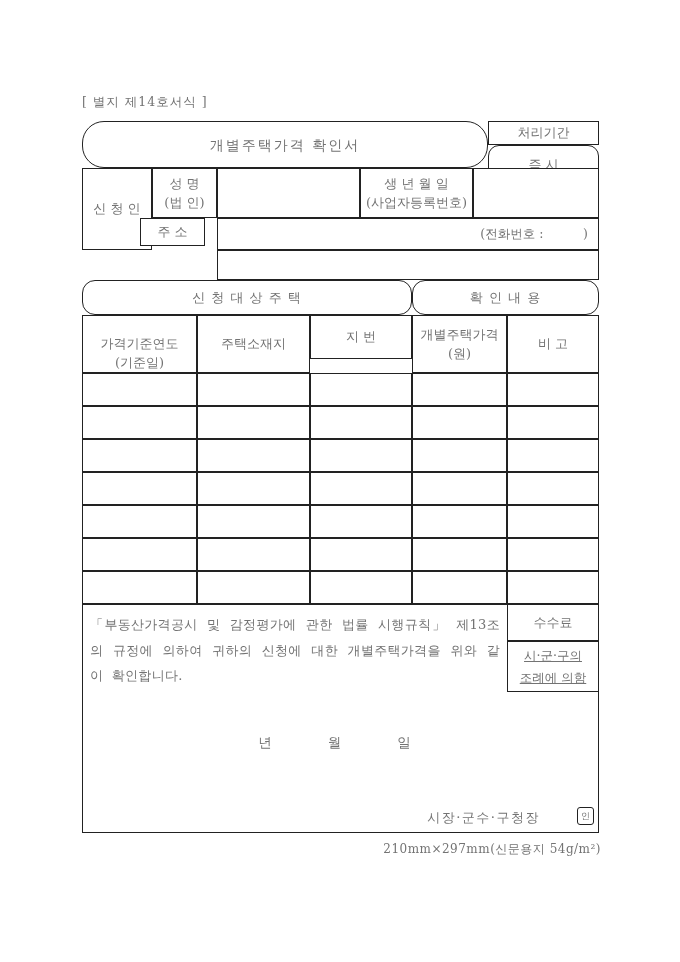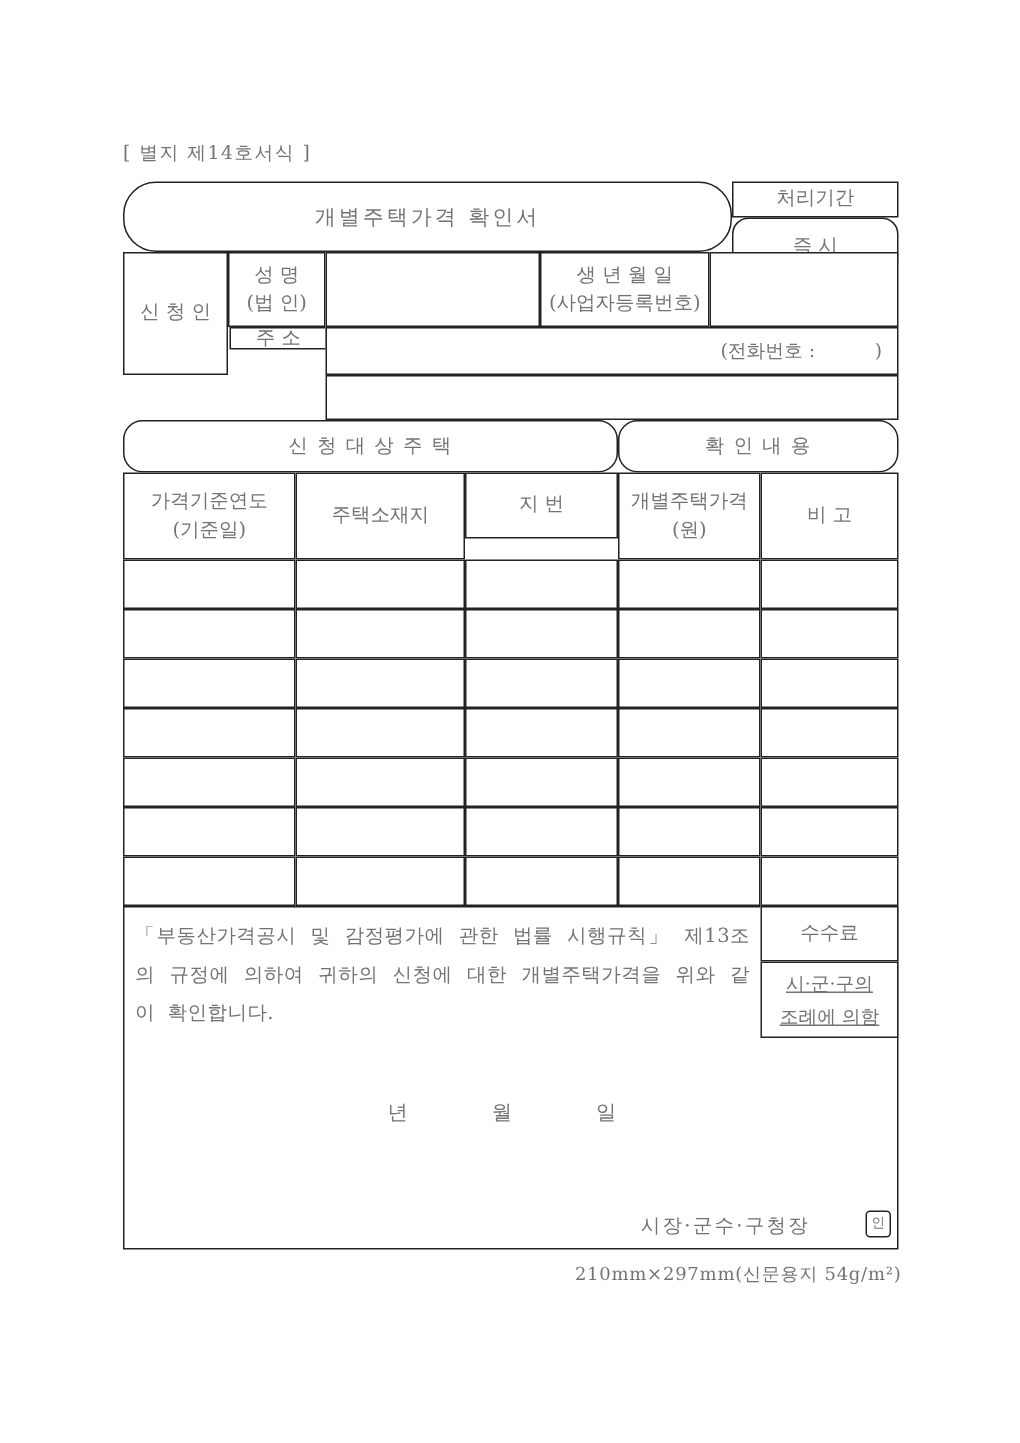--- a/index.html
+++ b/index.html
@@ -61,29 +61,29 @@
     <div class="cell" style="left:135px;top:47px;width:143px;height:50px;"></div>
 
     <div class="cell" style="left:278px;top:47px;width:113px;height:50px;">
       <span class="two-line">
         <span>생 년 월 일</span>
         <span>(사업자등록번호)</span>
       </span>
     </div>
     <div class="cell" style="left:391px;top:47px;width:126px;height:50px;"></div>
 
-    <div class="cell" style="left:71px;top:97px;width:65px;height:15px;">주 소</div>
+    <div class="cell" style="left:58px;top:97px;width:65px;height:28px;">주 소</div>
     <div class="cell addr-value-cell" style="left:135px;top:97px;width:382px;height:32px;">(전화번호 :          )</div>
 
     <div class="cell" style="left:135px;top:129px;width:382px;height:30px;"></div>
 
     <div class="cell gh" style="left:0;top:159px;width:330px;height:35px;">신 청 대 상 주 택</div>
     <div class="cell gh" style="left:330px;top:159px;width:187px;height:35px;">확 인 내 용</div>
 
-    <div class="cell" style="left:0;top:194px;width:115px;height:58px;">
+    <div class="cell" style="left:0;top:194px;width:115px;height:58px;align-items:flex-end;">
       <span class="two-line">
         <span>가격기준연도</span>
         <span>(기준일)</span>
       </span>
     </div>
     <div class="cell" style="left:115px;top:194px;width:113px;height:58px;">주택소재지</div>
     <div class="cell" style="left:228px;top:194px;width:102px;height:44px;">지 번</div>
     <div class="cell" style="left:330px;top:194px;width:95px;height:58px;">
       <span class="two-line">
         <span>개별주택가격</span>

